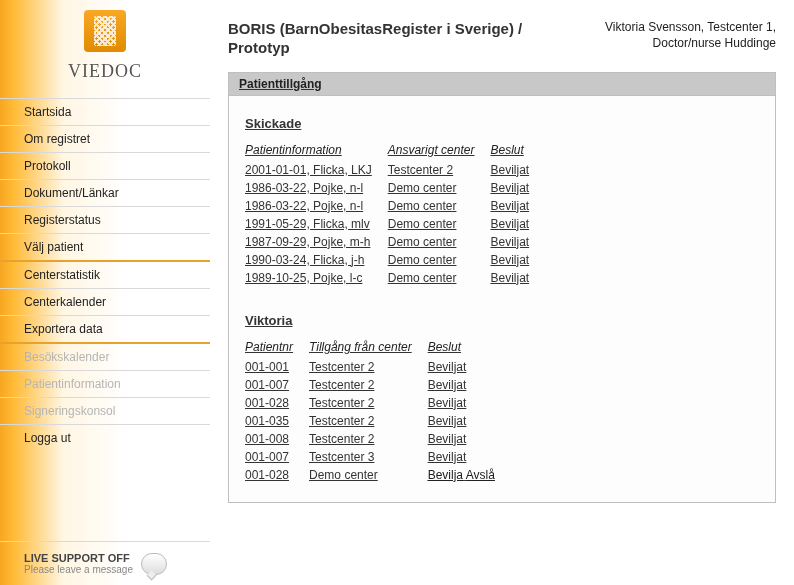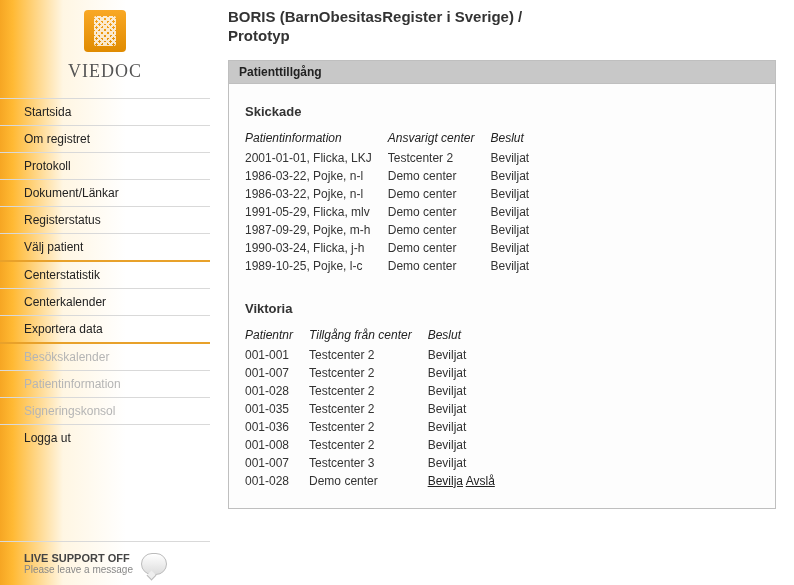--- a/index.html
+++ b/index.html
@@ -12,25 +12,25 @@
   .logo-text { font-family: Georgia, 'Times New Roman', serif; font-size: 18px; color: #555; letter-spacing: 1px; }
   .nav { list-style: none; }
   .nav li { border-top: 1px solid #d9d9d9; padding: 6px 10px 6px 24px; font-size: 12px; color: #222; cursor: pointer; }
   .nav li.disabled { color: #b5b5b5; cursor: default; }
   .nav li.sep-top { border-top: 2px solid #e8a12a; }
   .support-box { margin-top: auto; padding: 10px 24px 10px 24px; border-top: 1px solid #d9d9d9; display: flex; align-items: center; gap: 8px; }
   .support-text .t1 { font-weight: bold; font-size: 11px; color: #444; }
   .support-text .t2 { font-size: 10px; color: #888; }
   .bubble-icon { width: 26px; height: 22px; border: 1px solid #bbb; border-radius: 12px; background: linear-gradient(#fff,#ddd); position: relative; }
   .bubble-icon::after { content:""; position:absolute; bottom:-5px; left:6px; width:6px; height:6px; border-right:1px solid #bbb; border-bottom:1px solid #bbb; background:#eee; transform: rotate(45deg); }
-  .main { flex: 1; padding: 8px 18px 0 18px; }
+  .main { flex: 1; padding: 20px 18px 0 18px; }
   .header { display: flex; justify-content: space-between; align-items: flex-start; margin-bottom: 14px; }
   .header h1 { font-size: 15px; font-weight: bold; line-height: 1.25; max-width: 340px; }
   .userinfo { font-size: 12px; text-align: right; color: #222; line-height: 1.3; }
-  .panel { border: 1px solid #bfbfbf; background: #fdfdfd; }
+  .panel { border: 1px solid #bfbfbf; background: #fdfdfd; text-decoration: underline; }
   .panel-title { background: #c8c8c8; border-bottom: 1px solid #bfbfbf; padding: 4px 10px; font-weight: bold; font-size: 12px; color: #222; }
   .panel-body { padding: 12px 16px 18px 16px; }
   .section-title { font-weight: bold; font-size: 13px; margin: 8px 0 10px 0; }
   table.data { border-collapse: collapse; font-size: 12px; }
   table.data th { font-style: italic; font-weight: normal; text-align: left; padding: 2px 16px 4px 0; color: #222; }
   table.data td { padding: 2px 16px 2px 0; vertical-align: top; white-space: nowrap; }
   .link { text-decoration: underline; color: #222; cursor: pointer; }
   .space { height: 18px; }
 </style>
 </head>
@@ -62,20 +62,24 @@
         <div class="t1">LIVE SUPPORT OFF</div>
         <div class="t2">Please leave a message</div>
       </div>
       <span class="bubble-icon"></span>
     </div>
   </div>
 
   <div class="main">
     <div class="header">
       <h1>BORIS (BarnObesitasRegister i Sverige) / Prototyp</h1>
+      <div class="userinfo">
+        <div>Viktoria Svensson, Testcenter 1,</div>
+        <div>Doctor/nurse Huddinge</div>
+      </div>
     </div>
 
     <div class="panel">
       <div class="panel-title">Patienttillgång</div>
       <div class="panel-body">
 
         <div class="section-title">Skickade</div>
         <table class="data">
           <thead>
               <tr id="sent-head">
@@ -149,25 +153,20 @@
                 <td>001-028</td>
                 <td>Testcenter 2</td>
                 <td>Beviljat</td>
               </tr>
               <tr>
                 <td>001-035</td>
                 <td>Testcenter 2</td>
                 <td>Beviljat</td>
               </tr>
               <tr>
-                <td>001-036</td>
-                <td>Testcenter 2</td>
-                <td>Beviljat</td>
-              </tr>
-              <tr>
                 <td>001-008</td>
                 <td>Testcenter 2</td>
                 <td>Beviljat</td>
               </tr>
               <tr>
                 <td>001-007</td>
                 <td>Testcenter 3</td>
                 <td>Beviljat</td>
               </tr>
               <tr>

